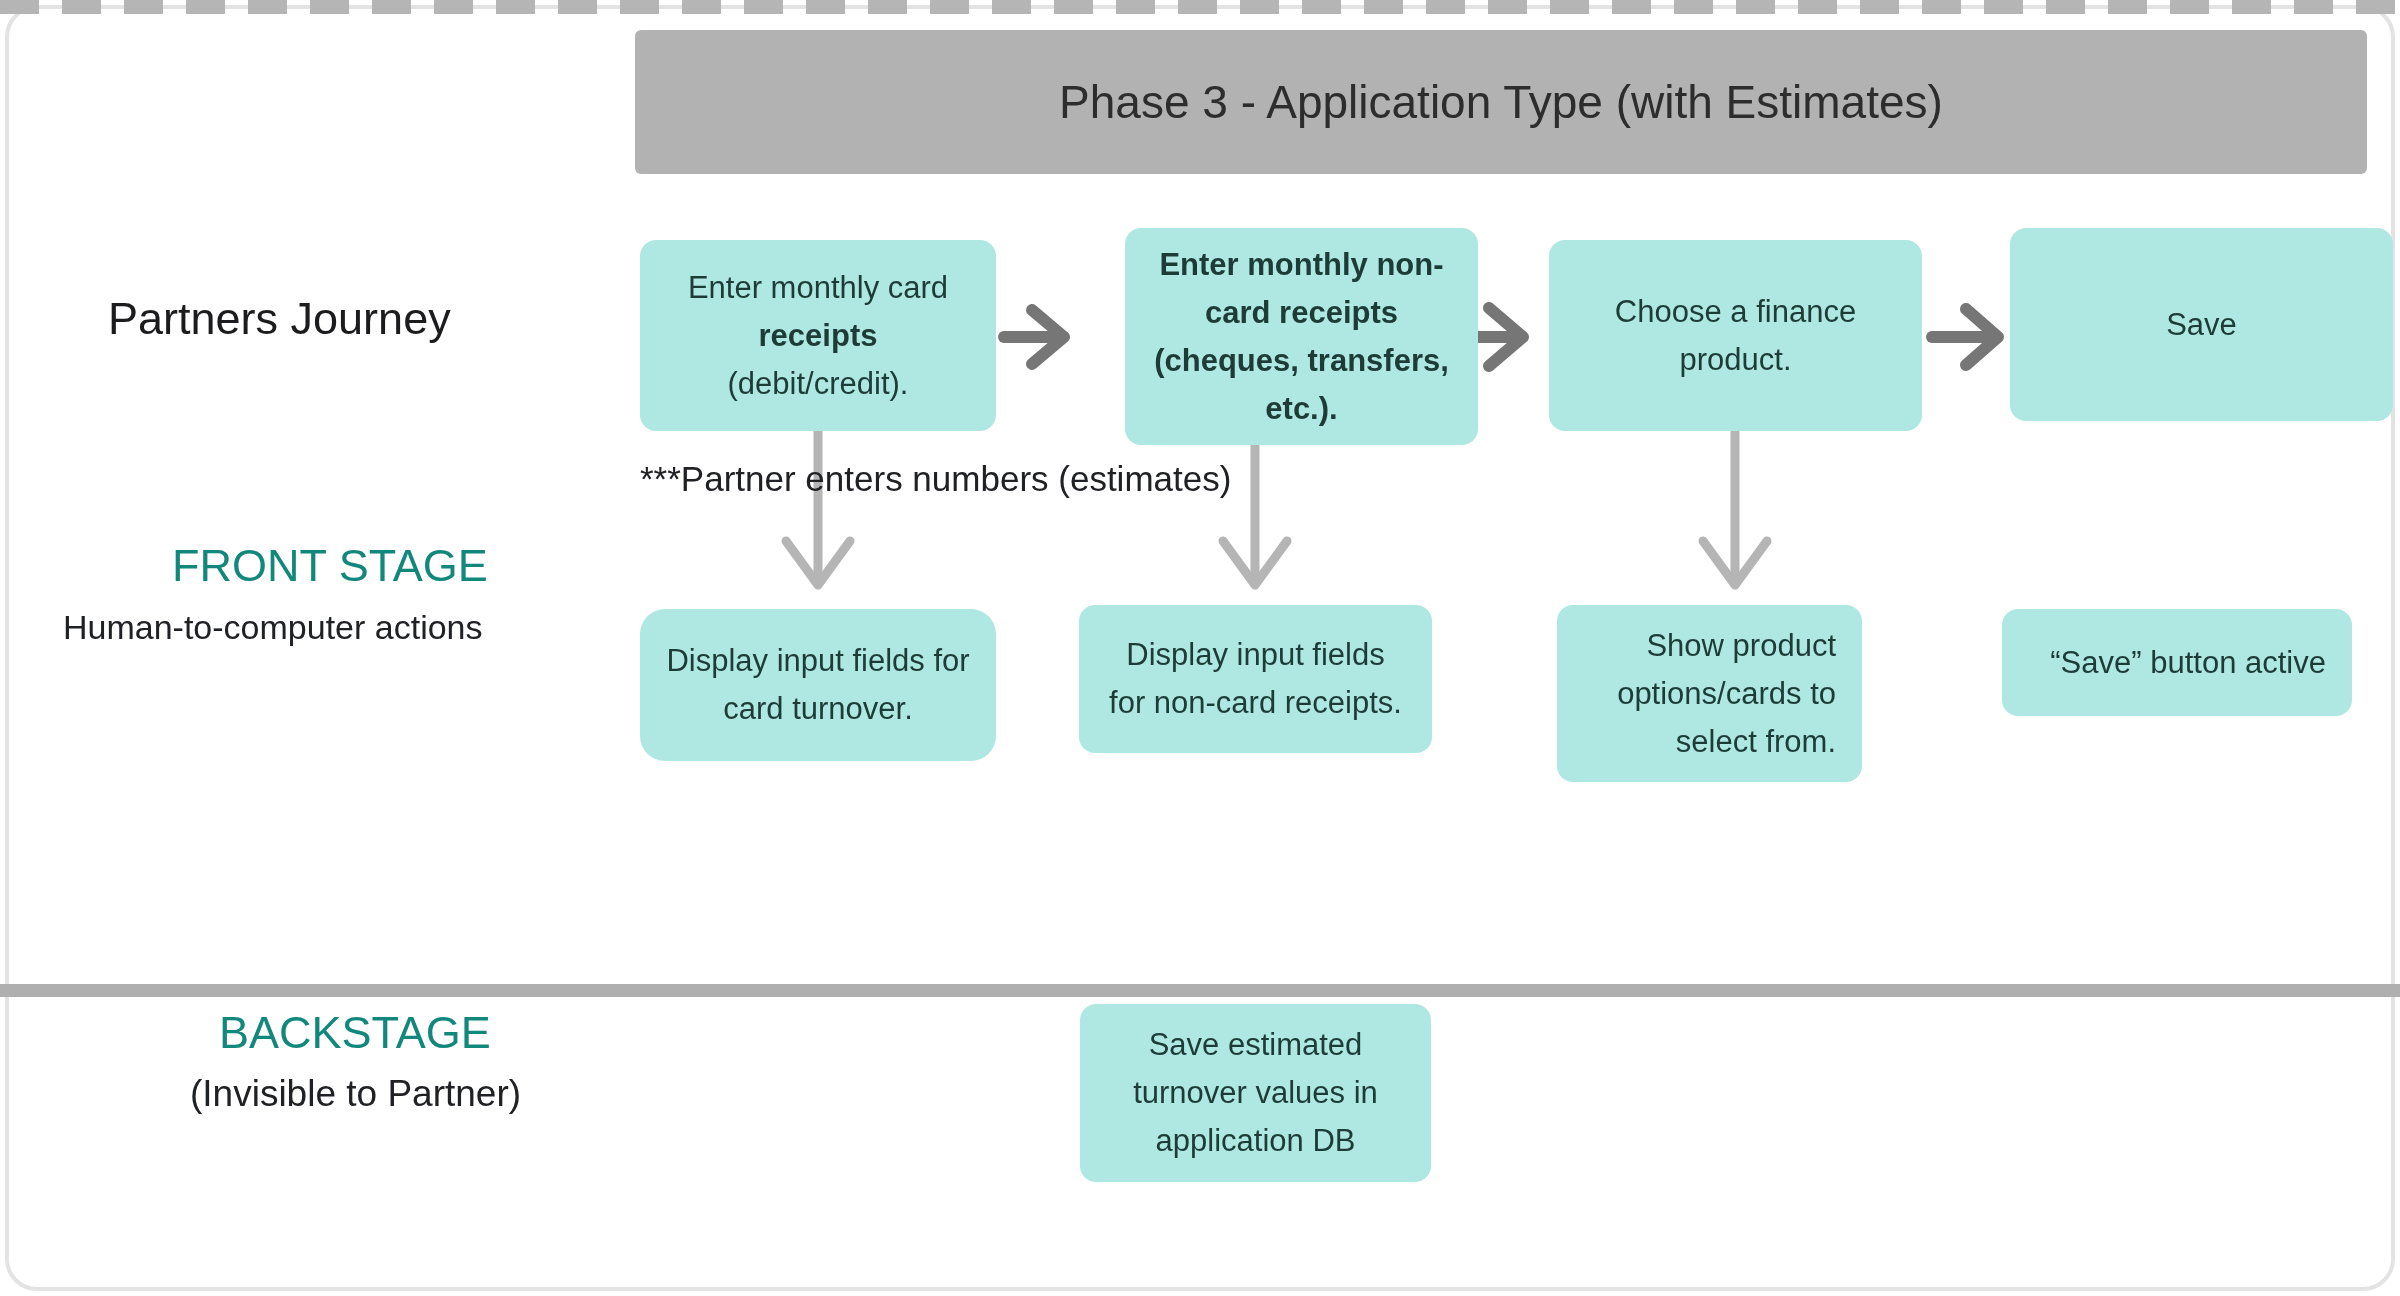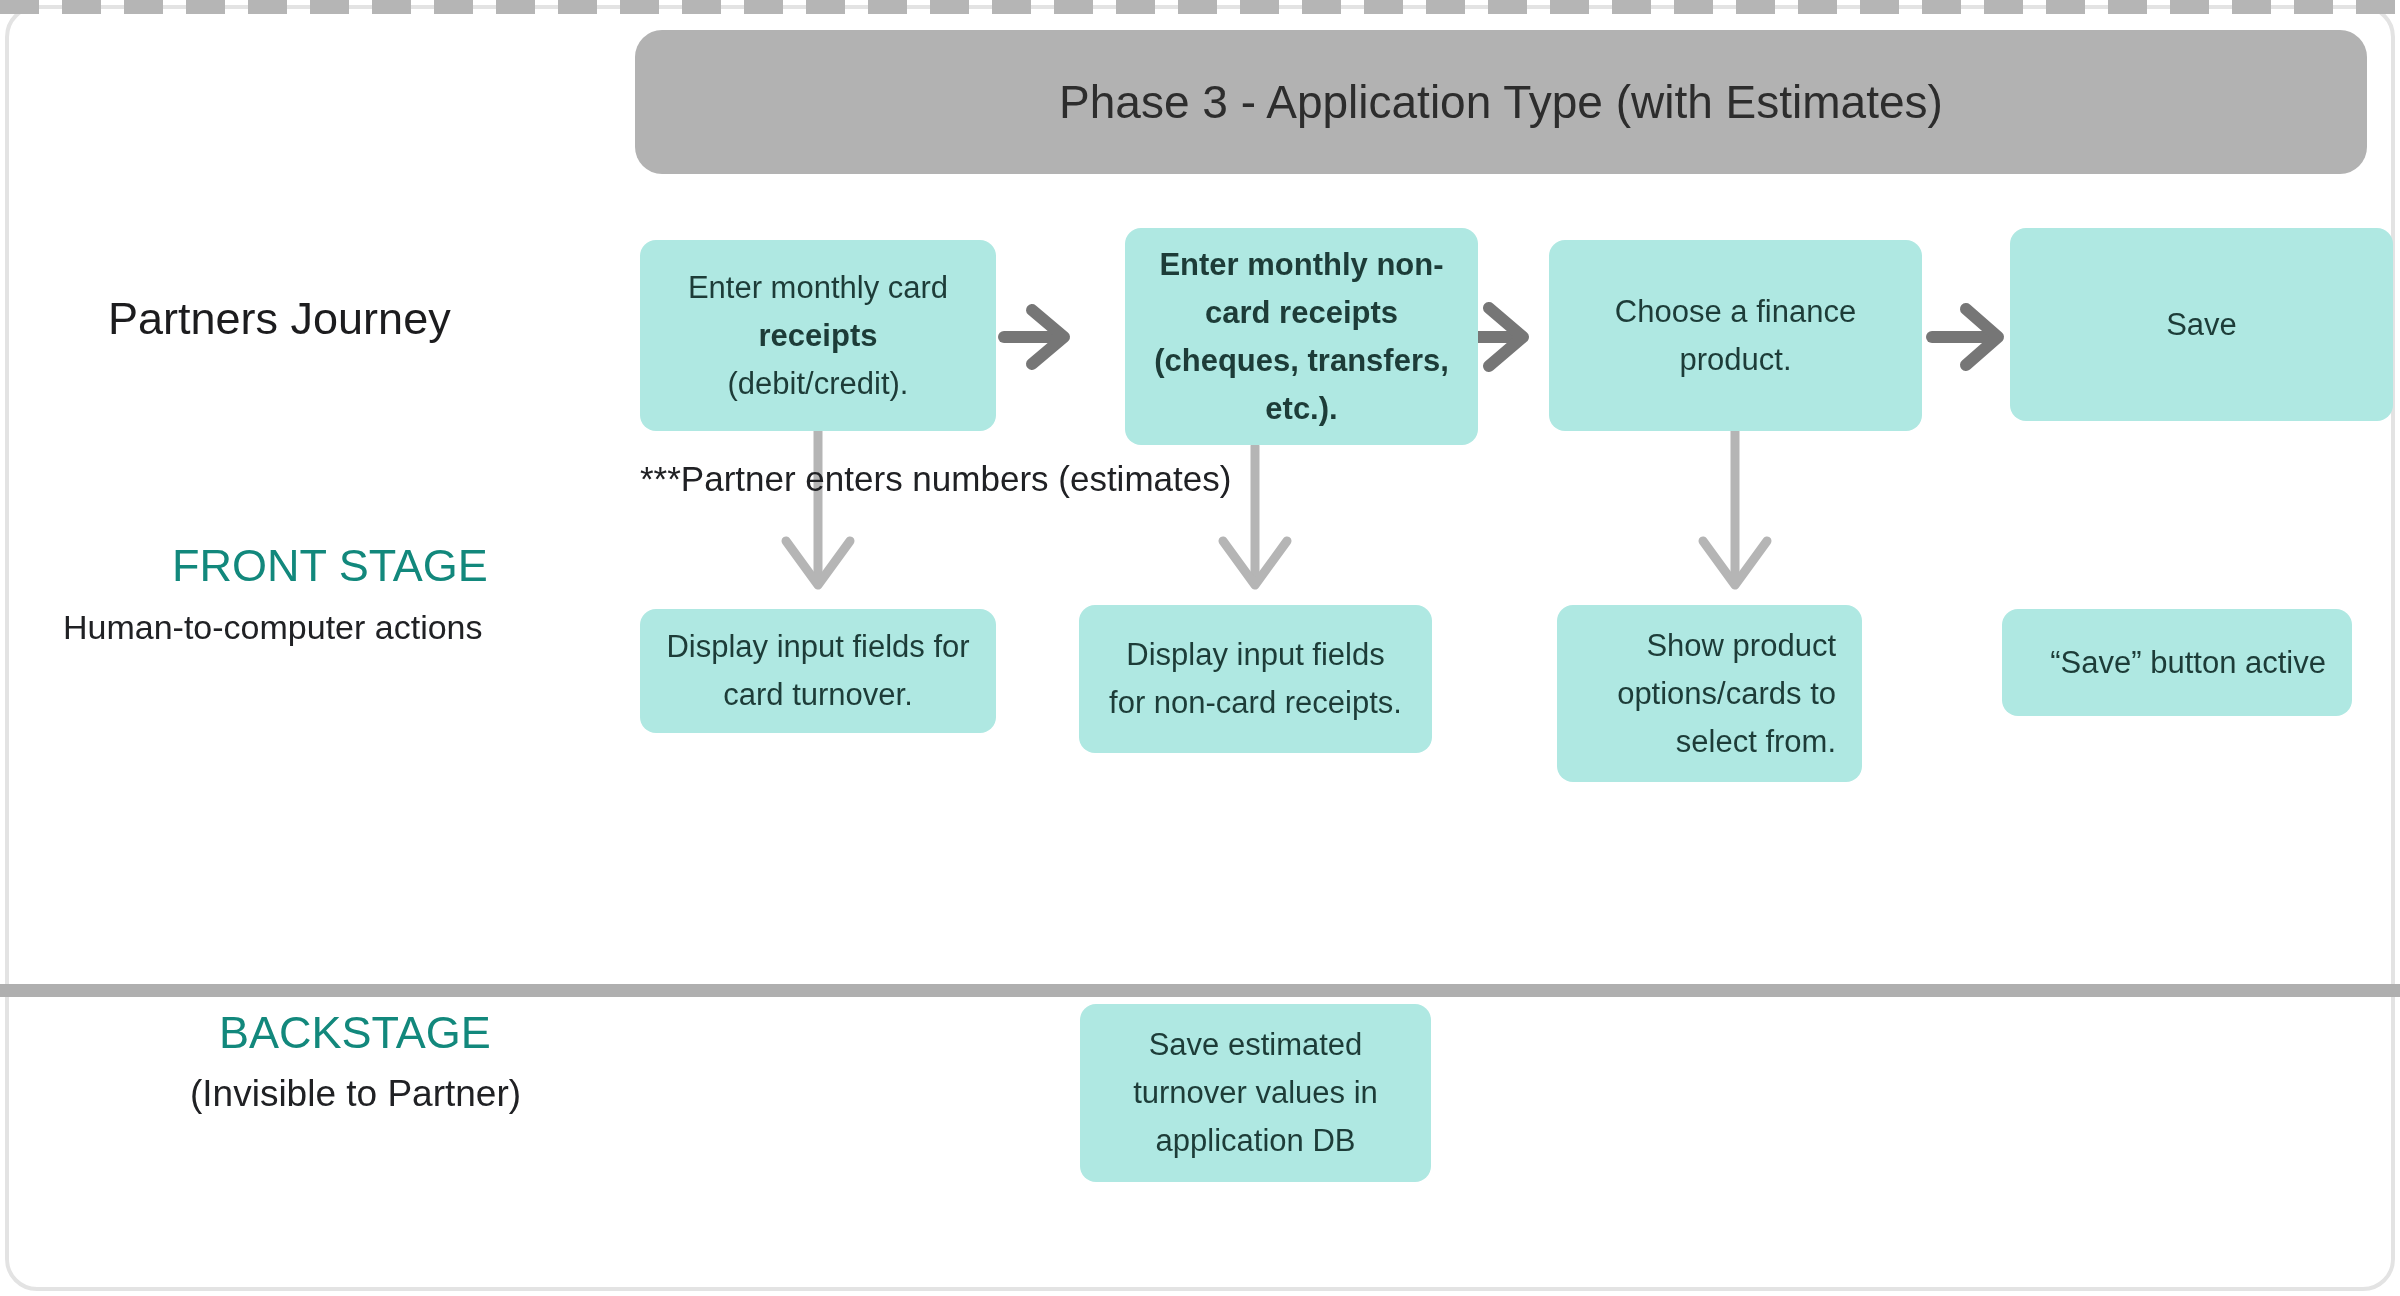--- a/index.html
+++ b/index.html
@@ -24,21 +24,21 @@
       var(--arrow-light, #b5b5b5) 0 39px, transparent 39px 62px);
   }
   .divider-solid {
     position: absolute; left: 0; top: 984px; width: 2400px; height: 13px;
     background: var(--divider-solid, #afafaf);
   }
   
   .phase-header {
     position: absolute; left: 635px; top: 30px; width: 1732px; height: 144px;
     background: var(--header-gray, #b2b2b2);
-    border-radius: 27px;
+    border-radius: 6px;
     display: flex; align-items: center; justify-content: center;
     font-size: 46px; color: var(--header-text, #2d2d2d);
   }
   
   .lane-label {
     position: absolute;
     font-size: 45px; font-weight: 500;
     color: #1c1c1e;
     white-space: nowrap;
   }
@@ -66,21 +66,21 @@
     display: flex; align-items: center; justify-content: center;
     text-align: center;
     font-size: 31px; line-height: 48px;
     color: var(--box-text, #1d3c38);
     padding: 0 26px;
   }
   .jb1 { left: 640px;  top: 240px; width: 356px; height: 191px; }
   .jb2 { left: 1125px; top: 228px; width: 353px; height: 217px; font-weight: 700; }
   .jb3 { left: 1549px; top: 240px; width: 373px; height: 191px; }
   .jb4 { left: 2010px; top: 228px; width: 383px; height: 193px; }
-  .fb1 { left: 640px;  top: 609px; width: 356px; height: 124px; }
+  .fb1 { left: 640px;  top: 609px; width: 356px; height: 152px; border-radius: 25px; }
   .fb2 { left: 1079px; top: 605px; width: 353px; height: 148px; }
   .fb3 { left: 1557px; top: 605px; width: 305px; height: 177px; text-align: right; }
   .fb4 { left: 2002px; top: 609px; width: 350px; height: 107px; justify-content: flex-end; }
   .bb1 { left: 1080px; top: 1004px; width: 351px; height: 178px; }
   .bold { font-weight: 700; }
   
   svg.arrow { position: absolute; overflow: visible; }
   svg.arrow * { fill: none; stroke-linecap: round; stroke-linejoin: round; }
   svg.arrow-right * { stroke: var(--arrow-dark, #767676); stroke-width: 12px; }
   svg.arrow-down  * { stroke: var(--arrow-light, #b5b5b5); stroke-width: 9px; }

